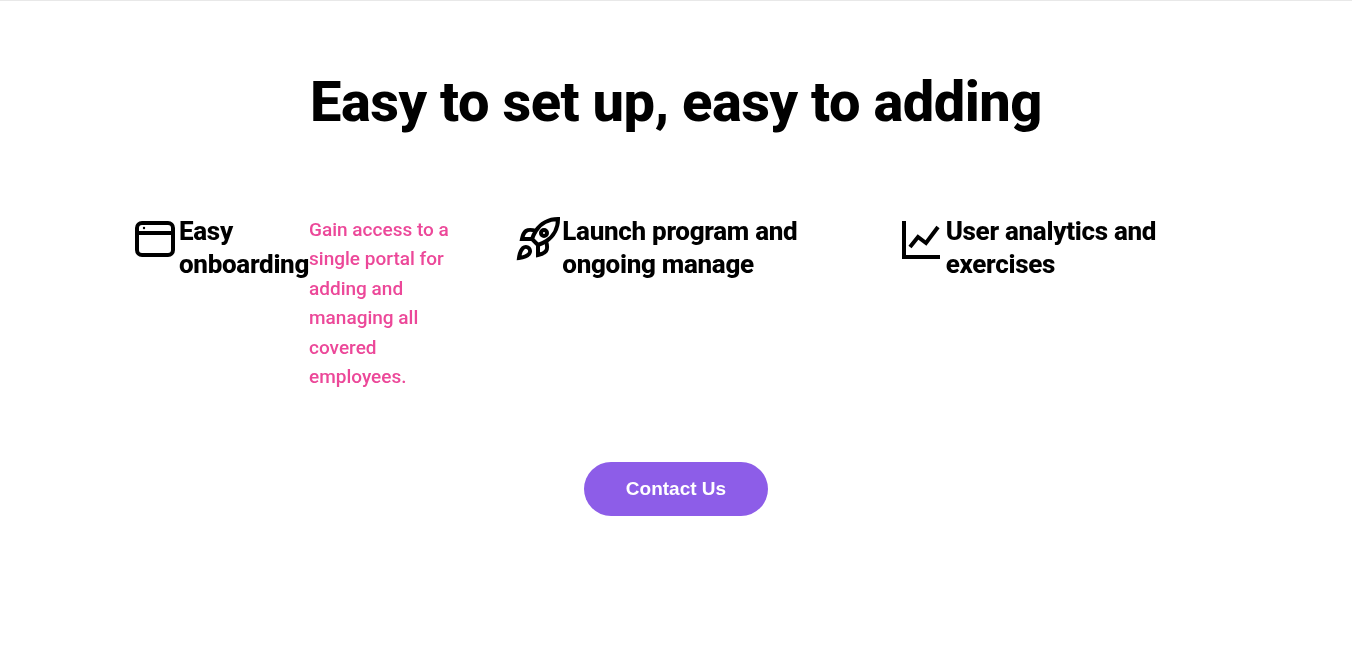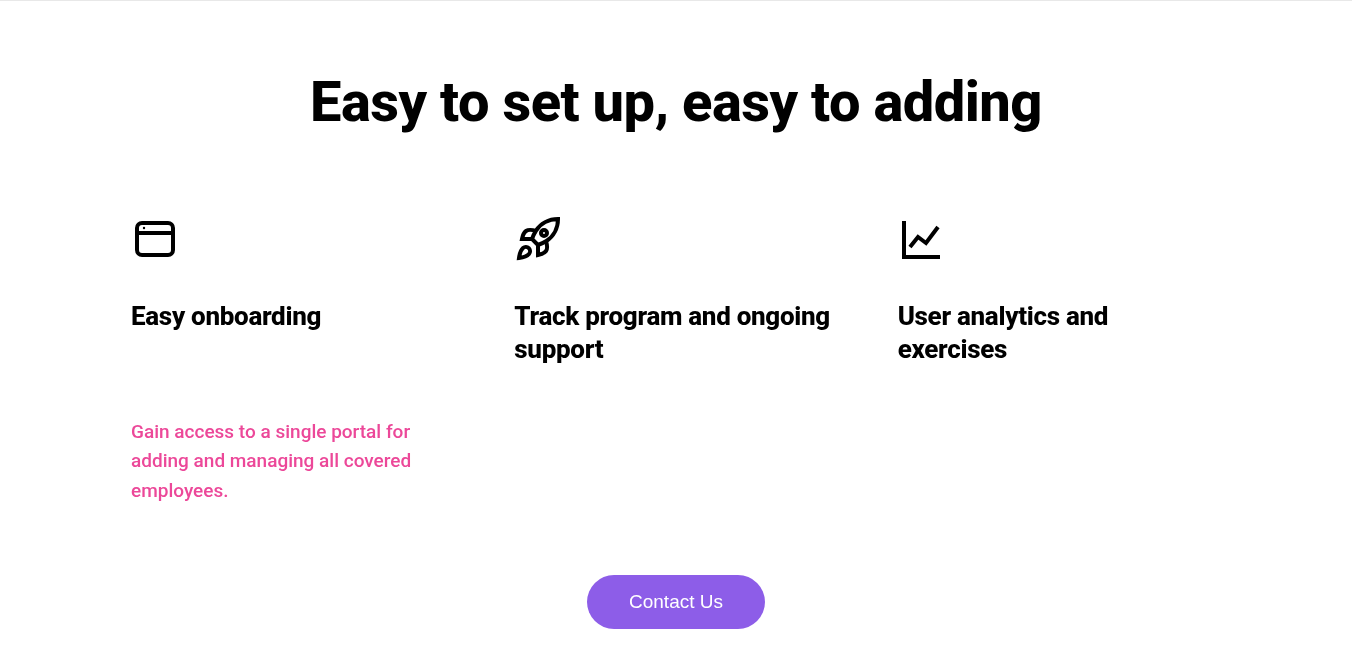--- a/index.html
+++ b/index.html
@@ -29,22 +29,21 @@
       letter-spacing: -0.5px;
     }
     .features {
       display: grid;
       grid-template-columns: 1fr 1fr 1fr;
       gap: 60px;
       margin-bottom: 70px;
     }
     .feature {
       display: flex;
-      flex-direction: column;
-      gap: 15px;
+      flex-direction: row;
     }
     .icon-wrap {
       height: 50px;
       margin-bottom: 20px;
     }
     .icon-wrap svg {
       width: 48px;
       height: 48px;
       stroke: #000;
       fill: none;
@@ -66,21 +65,21 @@
     }
     .cta-wrap {
       text-align: center;
       padding-bottom: 20px;
     }
     .cta-button {
       display: inline-block;
       background: #8d5de8;
       color: #fff;
       font-size: 19px;
-      font-weight: 400;
+      font-weight: 700;
       padding: 16px 42px;
       border-radius: 999px;
       border: none;
       cursor: pointer;
     }
   </style>
 </head>
 <body>
 
 <div class="container">
@@ -103,21 +102,21 @@
     <div class="feature">
       <div class="icon-wrap">
         <svg viewBox="0 0 24 24">
           <path d="M4.5 16.5c-1.5 1.3-2 5-2 5s3.7-.5 5-2c.7-.8.7-2.1-.1-2.9-.8-.8-2.1-.8-2.9-.1z"></path>
           <path d="M12 15l-3-3c.5-1.5 1.2-2.9 2-4.2C13.2 4.3 17.3 2 22 2c0 4.7-2.3 8.8-5.8 11-1.3.8-2.7 1.5-4.2 2z"></path>
           <path d="M9 12H4s.6-3 2-4c1.6-1.1 5 0 5 0"></path>
           <path d="M12 15v5s3-.6 4-2c1.1-1.6 0-5 0-5"></path>
           <circle cx="15" cy="9" r="1.5"></circle>
         </svg>
       </div>
-      <h2 class="feature-title">Track program and ongoing support</h2>
+      <h2 class="feature-title">Launch program and ongoing manage</h2>
     </div>
 
     <div class="feature">
       <div class="icon-wrap">
         <svg viewBox="0 0 24 24">
           <polyline points="3 3 3 21 21 21"></polyline>
           <polyline points="6 16 10 11 14 14 20 6"></polyline>
         </svg>
       </div>
       <h2 class="feature-title">User analytics and exercises</h2>

